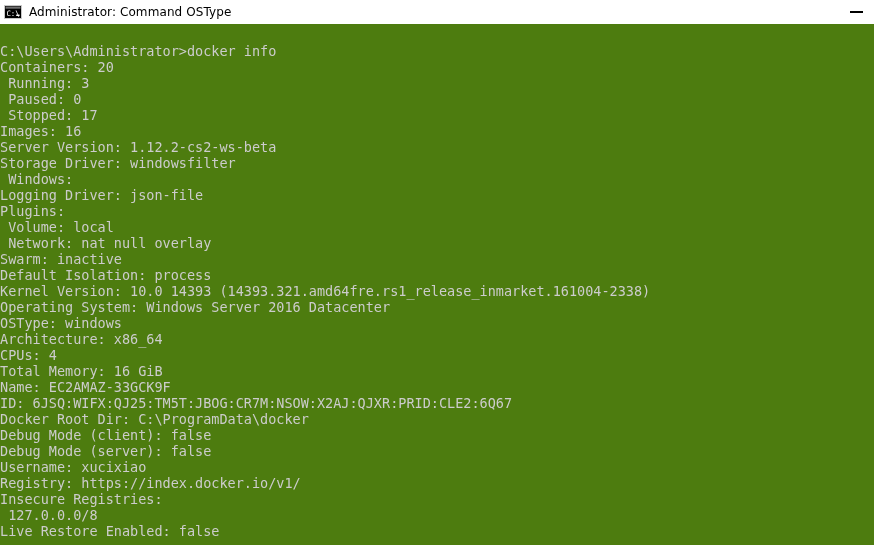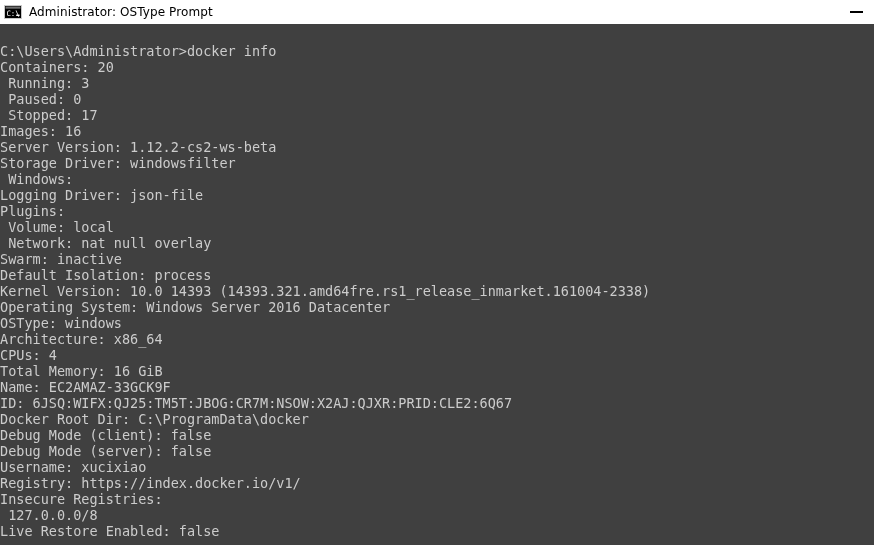--- a/index.html
+++ b/index.html
@@ -77,21 +77,21 @@
   .minimize-glyph {
     display: block;
     width: 13px;
     height: 2px;
     background: #000000;
   }
 
   
   #terminal {
     flex: 1 1 auto;
-    background: #404040;
+    background: #4d7c0f;
     overflow: hidden;
     position: relative;
     padding: 16px;
   }
   #console-lines {
     position: absolute;
     top: 19px;
     left: 0px;
     right: 0;
     font-family: "DejaVu Sans Mono", "Liberation Mono", monospace;
@@ -116,21 +116,21 @@
   <div id="titlebar">
     <div id="titlebar-left">
       <span class="console-icon">
         <svg width="18" height="16" viewBox="0 0 18 16" xmlns="http://www.w3.org/2000/svg">
           <rect x="0.5" y="1.5" width="17" height="13" fill="#000000" stroke="#c8c8c8" stroke-width="1"></rect>
           <rect x="1.5" y="2.5" width="15" height="2.2" fill="#6e6e6e"></rect>
           <text x="2.4" y="12.3" font-family="DejaVu Sans Mono, monospace" font-size="7.4" fill="#ffffff">C:\</text>
           <rect x="12.2" y="10.6" width="3.4" height="1.4" fill="#ffffff"></rect>
         </svg>
       </span>
-      <span id="titlebar-text">Administrator: OSType Prompt</span>
+      <span id="titlebar-text">Administrator: Command OSType</span>
     </div>
     <div id="titlebar-buttons">
       <button class="titlebar-btn" aria-label="Minimize">
         <span class="minimize-glyph"></span>
       </button>
     </div>
   </div>
 
   <div id="terminal">
     <div id="console-lines"><div class="line">C:\Users\Administrator&gt;docker info</div><div class="line">Containers: 20</div><div class="line"> Running: 3</div><div class="line"> Paused: 0</div><div class="line"> Stopped: 17</div><div class="line">Images: 16</div><div class="line">Server Version: 1.12.2-cs2-ws-beta</div><div class="line">Storage Driver: windowsfilter</div><div class="line"> Windows:</div><div class="line">Logging Driver: json-file</div><div class="line">Plugins:</div><div class="line"> Volume: local</div><div class="line"> Network: nat null overlay</div><div class="line">Swarm: inactive</div><div class="line">Default Isolation: process</div><div class="line">Kernel Version: 10.0 14393 (14393.321.amd64fre.rs1_release_inmarket.161004-2338)</div><div class="line">Operating System: Windows Server 2016 Datacenter</div><div class="line">OSType: windows</div><div class="line">Architecture: x86_64</div><div class="line">CPUs: 4</div><div class="line">Total Memory: 16 GiB</div><div class="line">Name: EC2AMAZ-33GCK9F</div><div class="line">ID: 6JSQ:WIFX:QJ25:TM5T:JBOG:CR7M:NSOW:X2AJ:QJXR:PRID:CLE2:6Q67</div><div class="line">Docker Root Dir: C:\ProgramData\docker</div><div class="line">Debug Mode (client): false</div><div class="line">Debug Mode (server): false</div><div class="line">Username: xucixiao</div><div class="line">Registry: https://index.docker.io/v1/</div><div class="line">Insecure Registries:</div><div class="line"> 127.0.0.0/8</div><div class="line">Live Restore Enabled: false</div></div>

